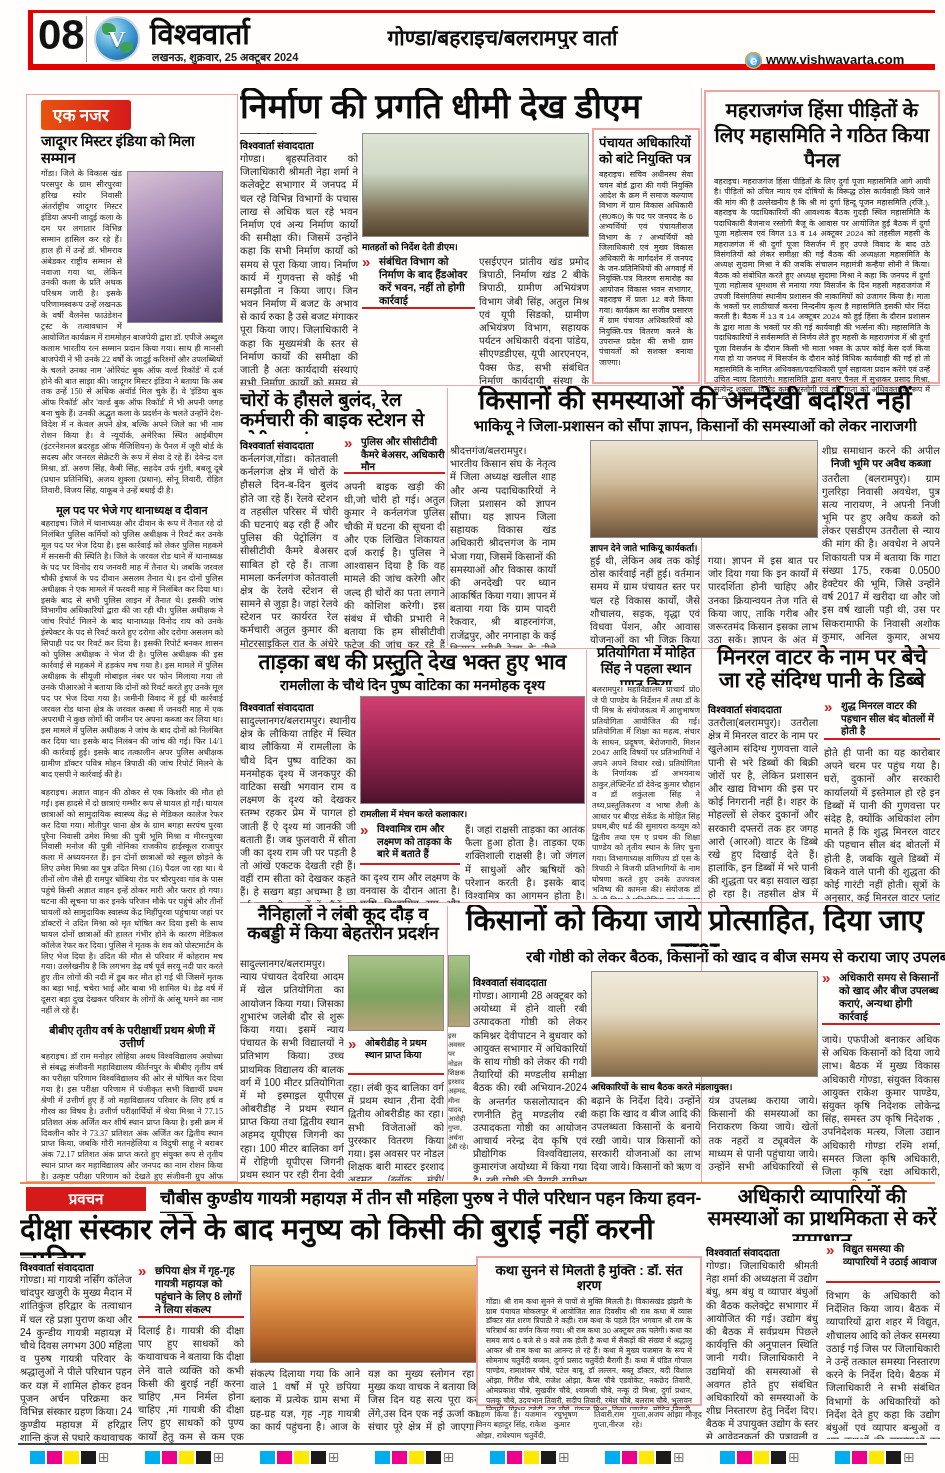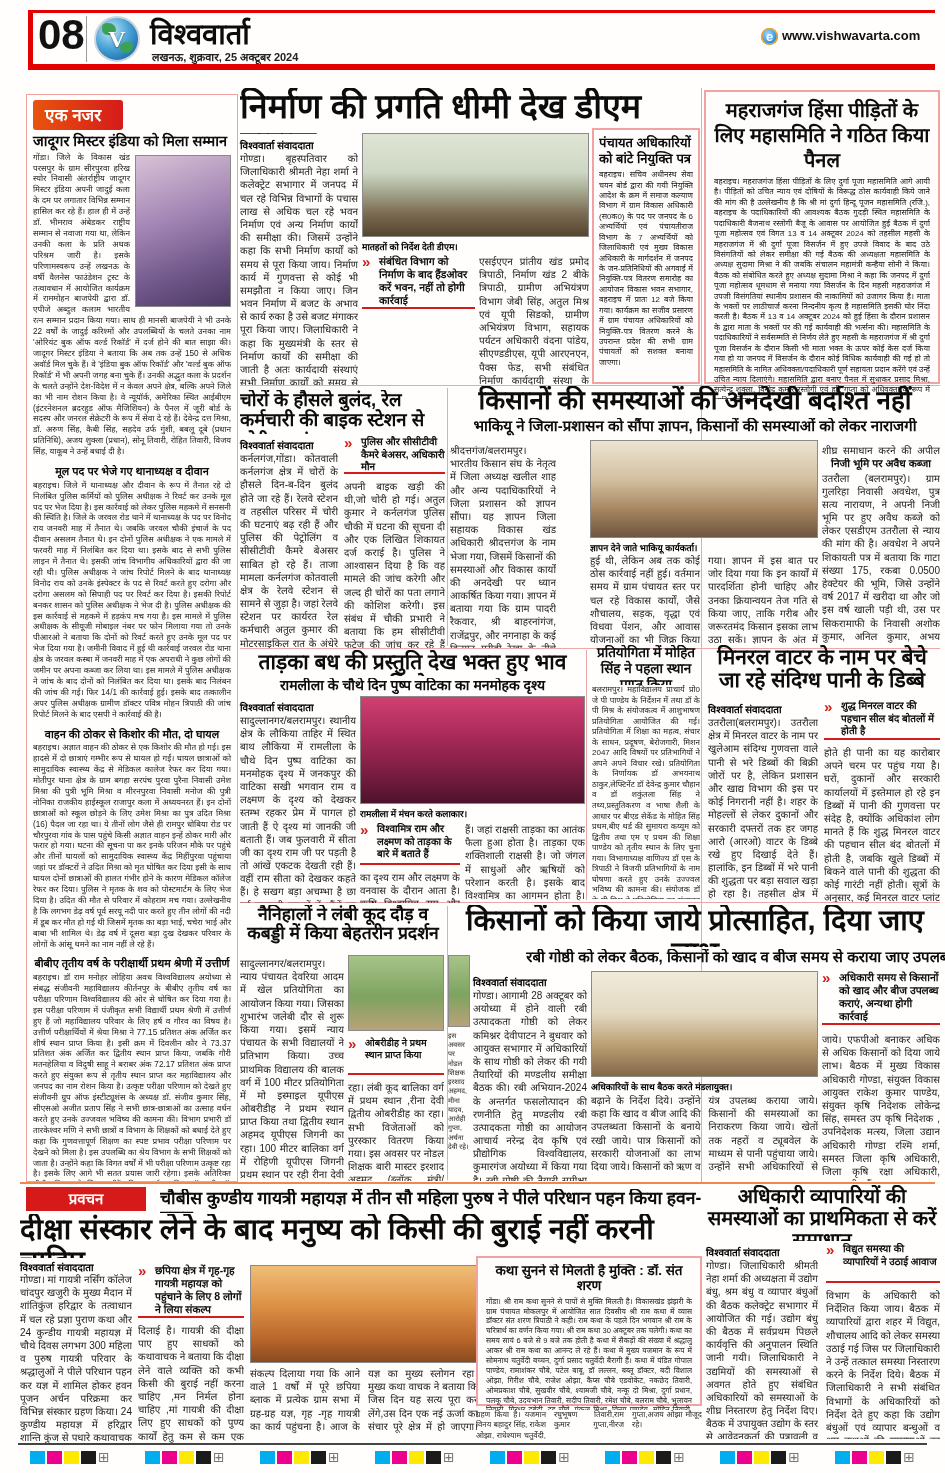--- a/index.html
+++ b/index.html
@@ -9,21 +9,21 @@
   .hl{font-weight:bold;color:#0c0c0c;line-height:1.1;overflow:hidden;}
   .ctr{text-align:center;}
   .body{text-align:justify;color:#1c1c1c;line-height:1.32;overflow:hidden;font-size:10px;}
   .byline{font-weight:bold;font-size:10px;color:#000;}
   .caption{font-weight:bold;font-size:9px;color:#000;overflow:hidden;white-space:nowrap;}
   .photo{border:1px solid #8a8a8a;box-sizing:border-box;}
   .pinkbox{border:2px solid #f0a3a3;box-sizing:border-box;background:#fffdfb;}
   .pq{position:relative;padding-left:17px;font-weight:bold;color:#111;line-height:1.25;border-bottom:2.5px solid #d31d1d;overflow:hidden;box-sizing:border-box;}
   .pq .arr{position:absolute;left:0;top:-2px;color:#d31d1d;font-size:15px;font-weight:bold;}
   .rule{background:#e9a9a9;}
-  .leftcol{position:absolute;left:26px;top:94px;width:212px;height:1088px;border:1.5px solid #f0a3a3;box-sizing:border-box;padding:5px 6px;overflow:hidden;}
+  .leftcol{position:absolute;left:26px;top:94px;width:212px;height:1088px;border:1.5px solid #f0a3a3;box-sizing:border-box;padding:5px 14px;overflow:hidden;font-family:Liberation Serif, serif;}
   .leftcol .lc-art{margin-bottom:7px;}
   .leftcol .lc-hl{font-weight:bold;font-size:11px;color:#0c0c0c;line-height:1.15;margin:3px 0;}
   .leftcol .lc-body{text-align:justify;font-size:8.2px;line-height:1.33;color:#1c1c1c;}
   .ek-label{display:inline-block;background:linear-gradient(90deg,#e8540f,#d61a1a);color:#fff;font-weight:bold;font-size:17px;padding:3px 22px 4px 12px;border-radius:3px;}
   .regbar-group{display:flex;align-items:center;gap:2px;}
   .regsq{width:15px;height:13px;display:inline-block;}
   .regmark{color:#777;font-size:14px;line-height:13px;}
   
   [data-name="magician-award-photo"]{background:linear-gradient(160deg,#d9c2d6 0%,#a487b5 40%,#6e5588 75%,#4c3a63 100%);}
   [data-name="dm-meeting-photo"]{background:linear-gradient(180deg,#e0e5d4 0%,#cdd6c4 38%,#a7ac93 55%,#7b6b52 78%,#55452f 100%);}
@@ -50,41 +50,41 @@
   <div class="abs" data-name="page-number" style="left:38px;top:14px;font-size:42px;font-weight:bold;color:#111;line-height:1;">08</div>
   <div class="abs" data-name="header-divider" style="left:86px;top:16px;width:1px;height:46px;background:#9a9a9a;"></div>
 
   <div class="abs globe" data-name="globe-logo" style="left:94px;top:16px;">
       <span class="vee">V</span>
     </div>
 
   <div class="abs" data-name="masthead-title" style="left:150px;top:13px;font-size:29px;font-weight:bold;color:#0b0b0b;">विश्ववार्ता</div>
   <div class="abs" data-name="edition-line" style="left:152px;top:49px;font-size:11px;font-weight:bold;color:#222;">लखनऊ,  शुक्रवार, 25 अक्टूबर 2024</div>
 
-
-  <div class="abs" data-name="website-link" style="left:745px;top:28px;font-size:13px;font-weight:bold;color:#111;margin-left:16px;">
+  <div class="abs ctr hl" data-name="section-title" style="left:330px;top:26px;width:345px;font-size:21px;">गोण्डा/बहराइच/बलरामपुर वार्ता</div>
+
+  <div class="abs" data-name="website-link" style="left:745px;top:52px;font-size:13px;font-weight:bold;color:#111;">
     <span class="eicon" data-name="browser-e-icon">e</span><span>www.vishwavarta.com</span>
   </div>
 
   <div class="leftcol" data-name="one-look-column">
     <div class="ek-label" data-name="one-look-label">एक नजर</div>
 
     <div class="lc-art" data-name="article-magician">
       <div class="lc-hl" data-name="article-headline" style="font-size:14.5px;">जादूगर मिस्टर इंडिया को मिला सम्मान</div>
       <div class="photo" data-name="magician-award-photo" style="float:right;width:96px;height:152px;margin:2px 0 3px 5px;"></div>
       <div class="lc-body" data-name="article-body">गोंडा। जिले के विकास खंड परसपुर के ग्राम सीरपुरवा हरिख स्योर निवासी अंतर्राष्ट्रीय जादूगर मिस्टर इंडिया अपनी जादुई कला के दम पर लगातार विभिन्न सम्मान हासिल कर रहे हैं। हाल ही में उन्हें डॉ. भीमराव अंबेडकर राष्ट्रीय सम्मान से नवाजा गया था, लेकिन उनकी कला के प्रति अथक परिश्रम जारी है। इसके परिणामस्वरूप उन्हें लखनऊ के वर्षी वैलनेस फाउंडेशन ट्रस्ट के तत्वावधान में आयोजित कार्यक्रम में राममोहन बाजपेयी द्वारा डॉ. एपीजे अब्दुल कलाम भारतीय रत्न सम्मान प्रदान किया गया। साथ ही मानसी बाजपेयी ने भी उनके 22 वर्षों के जादुई करिश्मों और उपलब्धियों के चलते उनका नाम 'ओरियंट बुक ऑफ वर्ल्ड रिकॉर्ड' में दर्ज होने की बात साझा की। जादूगर मिस्टर इंडिया ने बताया कि अब तक उन्हें 150 से अधिक अवॉर्ड मिल चुके हैं। वे 'इंडिया बुक ऑफ रिकॉर्ड' और 'वर्ल्ड बुक ऑफ रिकॉर्ड' में भी अपनी जगह बना चुके हैं। उनकी अद्भुत कला के प्रदर्शन के चलते उन्होंने देश-विदेश में न केवल अपने क्षेत्र, बल्कि अपने जिले का भी नाम रोशन किया है। वे न्यूयॉर्क, अमेरिका स्थित आईबीएम (इंटरनेशनल ब्रदरहुड ऑफ मैजिशियन) के पैनल में जूरी बोर्ड के सदस्य और जनरल सेक्रेटरी के रूप में सेवा दे रहे हैं। देवेन्द्र दत्त मिश्रा, डॉ. अरुण सिंह, कैबी सिंह, सहदेव उर्फ गुंशी, बबलू दूबे (प्रधान प्रतिनिधि), अजय शुक्ला (प्रधान), सोनू तिवारी, रोहित तिवारी, विजय सिंह, याकूब ने उन्हें बधाई दी है।</div>
     </div>
 
     <div class="lc-art" data-name="article-police-revert">
       <div class="lc-hl ctr" data-name="article-headline">मूल पद पर भेजे गए थानाध्यक्ष व दीवान</div>
       <div class="lc-body" data-name="article-body">बहराइच। जिले में थानाध्यक्ष और दीवान के रूप में तैनात रहे दो निलंबित पुलिस कर्मियों को पुलिस अधीक्षक ने रिवर्ट कर उनके मूल पद पर भेज दिया है। इस कार्रवाई को लेकर पुलिस महकमे में सनसनी की स्थिति है। जिले के जरवल रोड थाने में थानाध्यक्ष के पद पर विनोद राय जनवरी माह में तैनात थे। जबकि जरवल चौकी इंचार्ज के पद दीवान असलम तैनात थे। इन दोनों पुलिस अधीक्षक ने एक मामले में फरवरी माह में निलंबित कर दिया था। इसके बाद से सभी पुलिस लाइन में तैनात थे। इसकी जांच विभागीय अधिकारियों द्वारा की जा रही थी। पुलिस अधीक्षक ने जांच रिपोर्ट मिलने के बाद थानाध्यक्ष विनोद राय को उनके इंस्पेक्टर के पद से रिवर्ट करते हुए दरोगा और दरोगा असलम को सिपाही पद पर रिवर्ट कर दिया है। इसकी रिपोर्ट बनकर शासन को पुलिस अधीक्षक ने भेज दी है। पुलिस अधीक्षक की इस कार्रवाई से महकमे में हड़कंप मच गया है। इस मामले में पुलिस अधीक्षक के सीयूजी मोबाइल नंबर पर फोन मिलाया गया तो उनके पीआरओ ने बताया कि दोनों को रिवर्ट करते हुए उनके मूल पद पर भेज दिया गया है। जमीनी विवाद में हुई थी कार्रवाई जरवल रोड थाना क्षेत्र के जरवल कस्बा में जनवरी माह में एक अपराधी ने कुछ लोगों की जमीन पर अपना कब्जा कर लिया था। इस मामले में पुलिस अधीक्षक ने जांच के बाद दोनों को निलंबित कर दिया था। इसके बाद निलंबन की जांच की गई। फिर 14/1 की कार्रवाई हुई। इसके बाद तत्कालीन अपर पुलिस अधीक्षक ग्रामीण डॉक्टर पवित्र मोहन त्रिपाठी की जांच रिपोर्ट मिलने के बाद एसपी ने कार्रवाई की है।</div>
     </div>
 
     <div class="lc-art" data-name="article-accident">
-      <div class="lc-hl ctr" data-name="article-headline">वाहन की ठोकर से किशोर की मौत, दो घायल</div>
       <div class="lc-body" data-name="article-body">बहराइच। अज्ञात वाहन की ठोकर से एक किशोर की मौत हो गई। इस हादसे में दो छात्राएं गम्भीर रूप से घायल हो गईं। घायल छात्राओं को सामुदायिक स्वास्थ्य केंद्र से मेडिकल कालेज रेफर कर दिया गया। मोतीपुर थाना क्षेत्र के ग्राम बगहा सरपंच पुरवा पुरैना निवासी उमेश मिश्रा की पुत्री भूमि मिश्रा व मीरनपुरवा निवासी मनोज की पुत्री नोनिका राजकीय हाईस्कूल राजापुर कला में अध्ययनरत हैं। इन दोनों छात्राओं को स्कूल छोड़ने के लिए उमेश मिश्रा का पुत्र उदित मिश्रा (16) पैदल जा रहा था। ये तीनों लोग जैसे ही रामपुर धोबिया रोड पर चौरपुरवा गांव के पास पहुंचे किसी अज्ञात वाहन इन्हें ठोकर मारी और फरार हो गया। घटना की सूचना पा कर इनके परिजन मौके पर पहुंचे और तीनों घायलों को सामुदायिक स्वास्थ्य केंद्र मिहींपुरवा पहुंचाया जहां पर डॉक्टरों ने उदित मिश्रा को मृत घोषित कर दिया इसी के साथ घायल दोनों छात्राओं की हालत गंभीर होने के कारण मेडिकल कॉलेज रेफर कर दिया। पुलिस ने मृतक के शव को पोस्टमार्टम के लिए भेज दिया है। उदित की मौत से परिवार में कोहराम मच गया। उल्लेखनीय है कि लगभग डेढ़ वर्ष पूर्व सरयू नदी पार करते हुए तीन लोगों की नदी में डूब कर मौत हो गई थी जिसमें मृतक का बड़ा भाई, चचेरा भाई और बाबा भी शामिल थे। डेढ़ वर्ष में दूसरा बड़ा दुख देखकर परिवार के लोगों के आंसू थमने का नाम नहीं ले रहे हैं।</div>
     </div>
 
     <div class="lc-art" data-name="article-bba-result">
       <div class="lc-hl ctr" data-name="article-headline">बीबीए तृतीय वर्ष के परीक्षार्थी प्रथम श्रेणी में उत्तीर्ण</div>
       <div class="lc-body" data-name="article-body">बहराइच। डॉ राम मनोहर लोहिया अवध विश्वविद्यालय अयोध्या से संबद्ध संजीवनी महाविद्यालय कीर्तनपुर के बीबीए तृतीय वर्ष का परीक्षा परिणाम विश्वविद्यालय की ओर से घोषित कर दिया गया है। इस परीक्षा परिणाम में पंजीकृत सभी विद्यार्थी प्रथम श्रेणी में उत्तीर्ण हुए हैं जो महाविद्यालय परिवार के लिए हर्ष व गौरव का विषय है। उत्तीर्ण परीक्षार्थियों में श्रेया मिश्रा ने 77.15 प्रतिशत अंक अर्जित कर शीर्ष स्थान प्राप्त किया है। इसी क्रम में दिवलीन कौर ने 73.37 प्रतिशत अंक अर्जित कर द्वितीय स्थान प्राप्त किया, जबकि गौरी मतनहेलिया व विदुषी साहू ने बराबर अंक 72.17 प्रतिशत अंक प्राप्त करते हुए संयुक्त रूप से तृतीय स्थान प्राप्त कर महाविद्यालय और जनपद का नाम रोशन किया है। उत्कृष्ट परीक्षा परिणाम को देखते हुए संजीवनी ग्रुप ऑफ इंस्टीट्यूशंस के अध्यक्ष डॉ. संजीव कुमार सिंह, सीएसओ अजीत प्रताप सिंह ने सभी छात्र-छात्राओं का उत्साह वर्धन करते हुए उनके उज्जवल भविष्य की कामना की। विभाग प्रभारी डॉ तारकेश्वर मणि ने सभी छात्रों व विभाग के शिक्षकों को बधाई देते हुए कहा कि गुणवत्तापूर्ण शिक्षण का स्पष्ट प्रभाव परीक्षा परिणाम पर देखने को मिला है। इस उपलब्धि का श्रेय विभाग के सभी शिक्षकों को जाता है। उन्होंने कहा कि विगत वर्षों में भी परीक्षा परिणाम उत्कृष्ट रहा है। इसके लिए आगे भी सतत प्रयास जारी रहेगा। इसके अतिरिक्त बीबीए विभाग के शिक्षक वीरेंद्र निषाद, रईद दानिश, डॉ. यशी, डॉ. नीलम चक्रवर्ती, विकास वर्मा व कार्यालय से प्रदीप कुमार सिंह, मनोज कुमार श्रीवास्तव, संजय पांडेय, अनिल कश्यप, मोहित नाग, अमित कुमार सिंह आदि ने भी विद्यार्थियों के उज्जवल भविष्य की कामना की है।</div>
     </div>
 
     
   </div>

